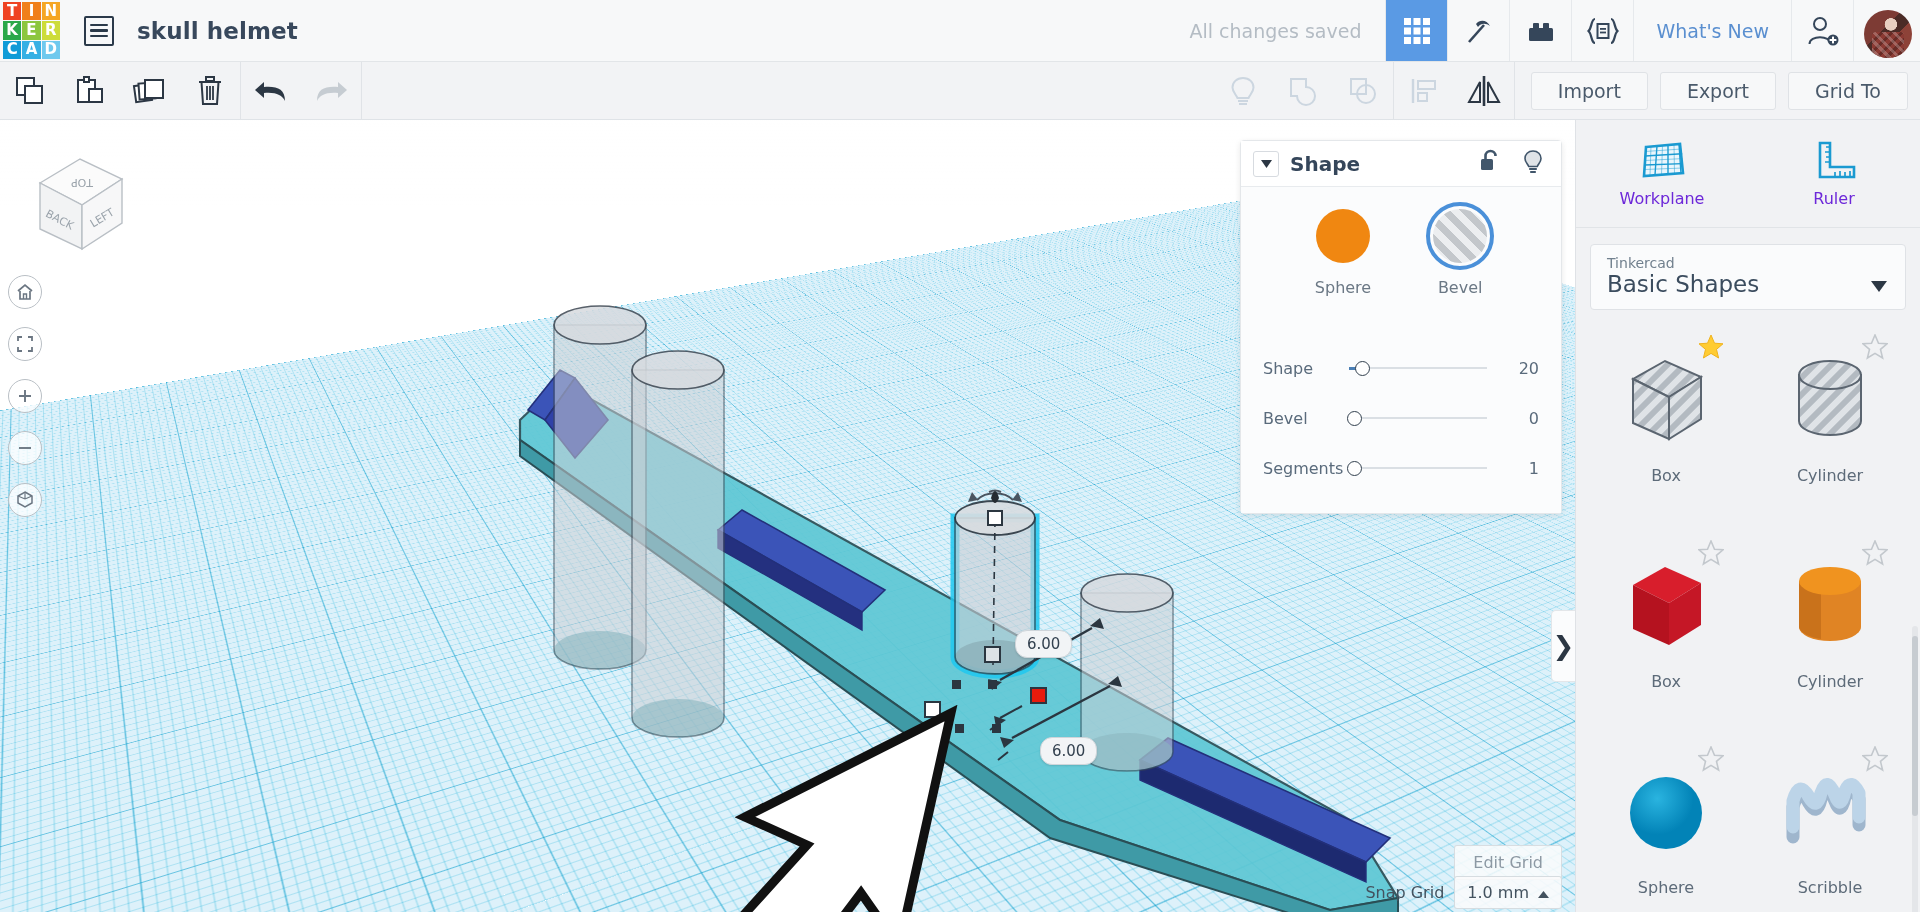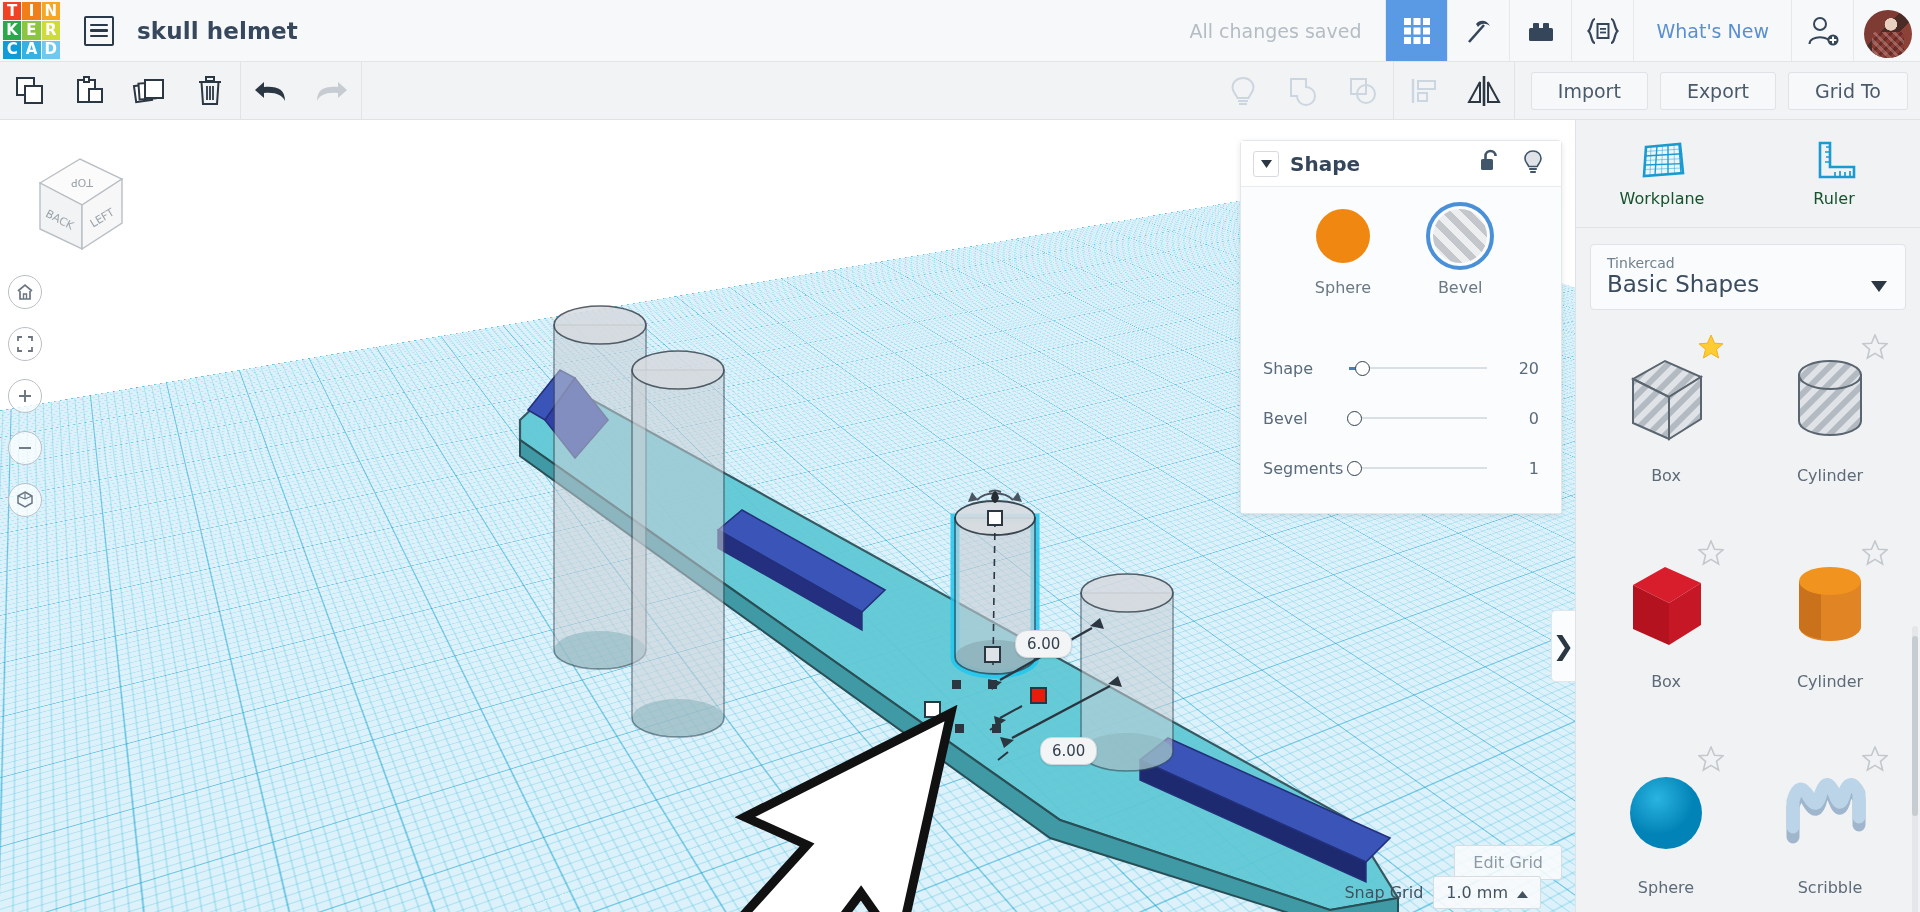--- a/index.html
+++ b/index.html
@@ -183,21 +183,21 @@
     background:#f1f2f4; border-left:1px solid #dfe2e6; z-index:4;
     display:flex; flex-direction:column;
   }
   .tools-row{
     height:108px; display:flex; border-bottom:1px solid #e1e4e7; background:#f1f2f4;
   }
   .tool-cell{
     flex:1; display:flex;flex-direction:column;align-items:center;justify-content:center;
     cursor:pointer; gap:8px;
   }
-  .tool-label{ font-size:16px; color:#14532d; }
+  .tool-label{ font-size:16px; color:#6d28d9; }
   .lib-select{
     margin:16px 14px 10px; background:#fafbfc; border:1px solid #dfe2e6; border-radius:4px;
     padding:10px 16px 12px; position:relative; cursor:pointer;
   }
   .lib-sub{ font-size:14px; color:#71808e; }
   .lib-main{ font-size:23px; color:#3b4c5e; }
   .lib-caret{ position:absolute; right:18px; top:34px; }
   .shapes-scroll{
     flex:1; overflow:hidden; position:relative; padding:0 8px;
   }
@@ -221,21 +221,21 @@
   }
 
   
   .editgrid{
     position:absolute; right:358px; bottom:32px; z-index:5;
     border:1px solid rgba(210,216,221,.85); border-radius:3px;
     background:rgba(250,251,252,.85); padding:7px 18px;
     font-size:16px; color:#8d99a4; cursor:pointer;
   }
   .snapgrid{
-    position:absolute; right:379px; bottom:0px; height:40px; z-index:5;
+    position:absolute; right:358px; bottom:0px; height:40px; z-index:5;
     display:flex; align-items:center; gap:10px;
   }
   .snap-label{ font-size:16px; color:#43525f; }
   .snap-val{
     border:1px solid rgba(210,216,221,.9); border-radius:3px;
     background:rgba(250,251,252,.88); padding:6px 12px; font-size:16px; color:#43525f;
     display:flex; align-items:center; gap:9px; cursor:pointer;
   }
 </style>
 </head>

